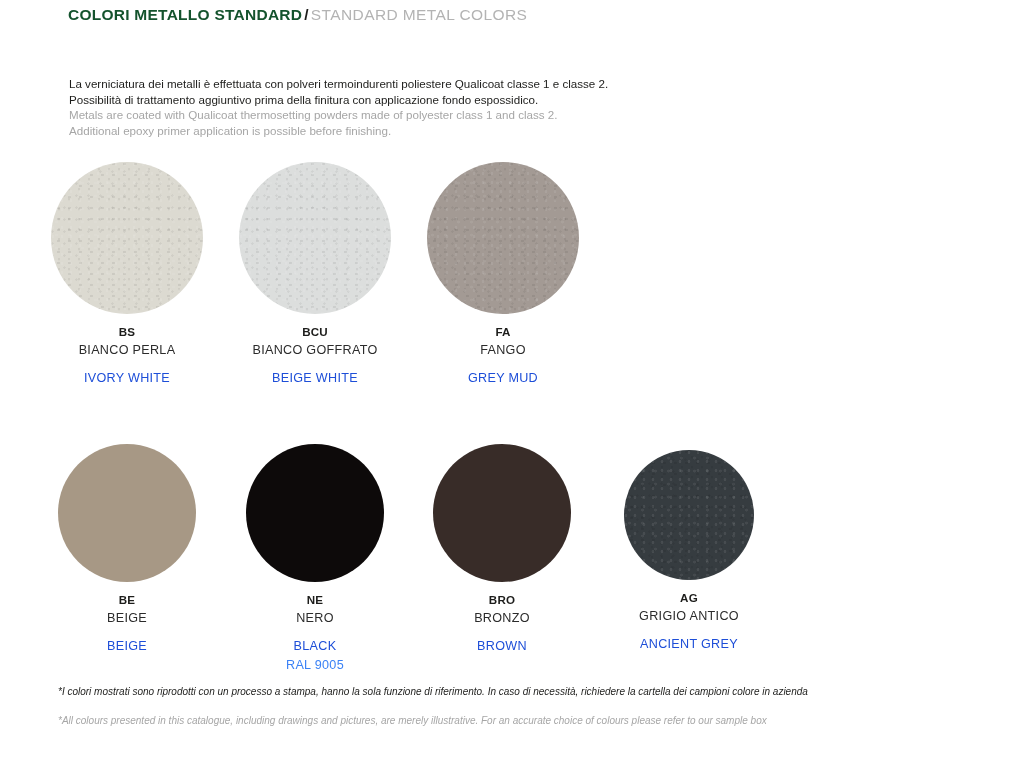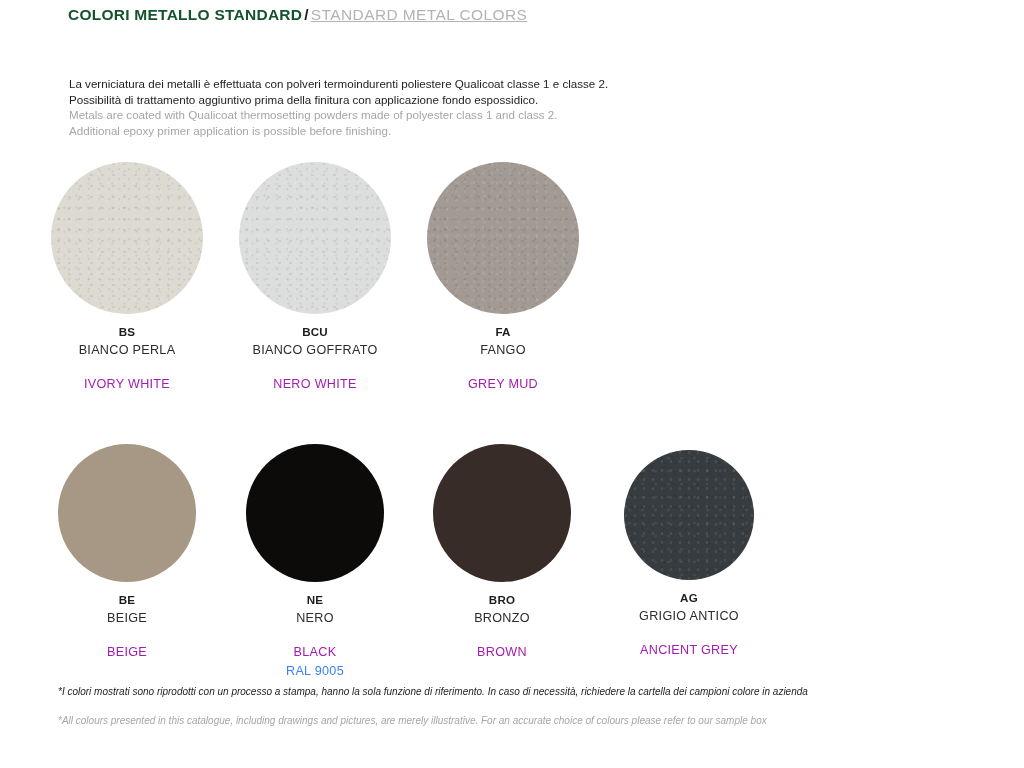--- a/index.html
+++ b/index.html
@@ -32,21 +32,20 @@
   }
   .title-sep {
     font-weight: bold;
     color: #1d1d1b;
     padding: 0 2px;
   }
   .title-en {
     font-weight: normal;
     color: #b3b3b3;
     letter-spacing: 0.4px;
-    text-decoration: underline;
   }
 
   
   .intro {
     position: absolute;
     left: 69px;
     top: 55px;
     width: 620px;
     margin-top: 21px;
   }
@@ -115,23 +114,23 @@
   }
   .lbl-it {
     display: block;
     margin-top: 6px;
     font-size: 12.6px;
     color: #2b2b2b;
     letter-spacing: 0.3px;
   }
   .lbl-en {
     display: block;
-    margin-top: 22px;
+    margin-top: 16px;
     font-size: 12.6px;
-    color: #a21caf;
+    color: #1d4ed8;
     letter-spacing: 0.3px;
   }
   .lbl-ral {
     display: block;
     margin-top: 6px;
     font-size: 12.6px;
     color: #3b82f6;
     letter-spacing: 0.3px;
   }
 
@@ -173,21 +172,21 @@
         <span class="lbl-code">BS</span>
         <span class="lbl-it">BIANCO PERLA</span>
         <span class="lbl-en">IVORY WHITE</span>
       </div>
     </div>
     <div class="swatch" style="left: 239px; top: 162px; width: 152px;">
       <div class="swatch-disc grain" style="width: 152px; height: 152px; background: rgb(220, 222, 221);"></div>
       <div class="swatch-labels">
         <span class="lbl-code">BCU</span>
         <span class="lbl-it">BIANCO GOFFRATO</span>
-        <span class="lbl-en">NERO WHITE</span>
+        <span class="lbl-en">BEIGE WHITE</span>
       </div>
     </div>
     <div class="swatch" style="left: 427px; top: 162px; width: 152px;">
       <div class="swatch-disc grain" style="width: 152px; height: 152px; background: rgb(163, 154, 148);"></div>
       <div class="swatch-labels">
         <span class="lbl-code">FA</span>
         <span class="lbl-it">FANGO</span>
         <span class="lbl-en">GREY MUD</span>
       </div>
     </div>

